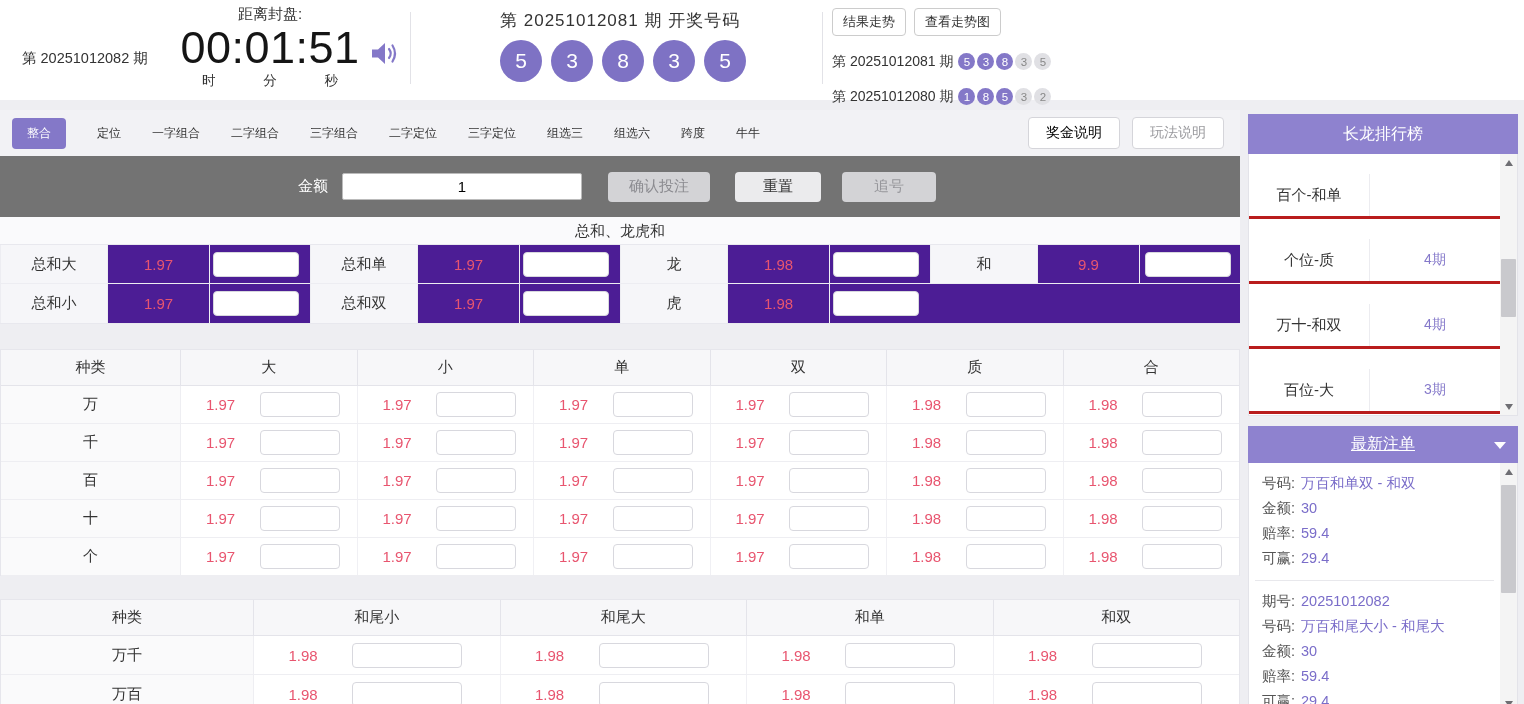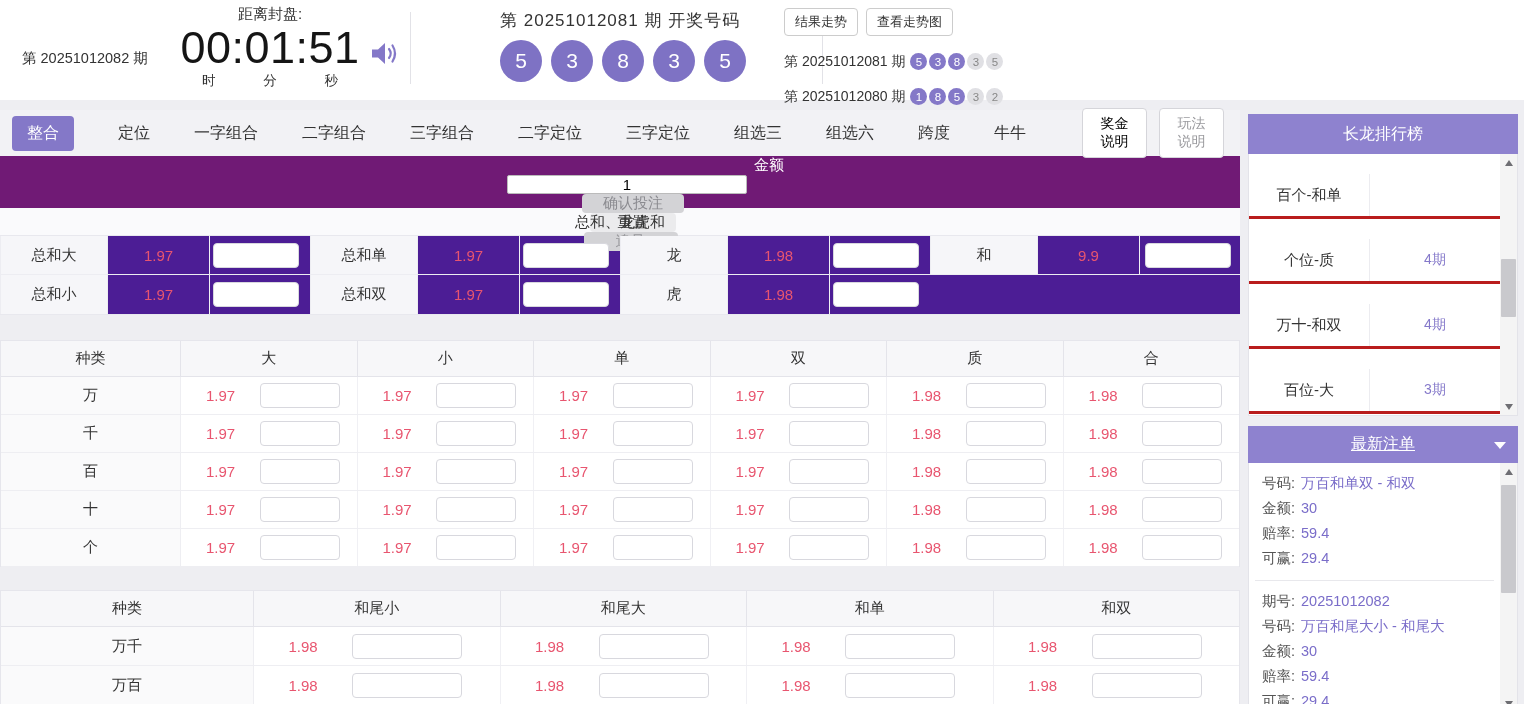--- a/index.html
+++ b/index.html
@@ -13,42 +13,42 @@
   .cd-label { font-size:15px; color:#333; }
   .cd-time { font-size:45px; color:#151515; line-height:1.05; letter-spacing:0.5px; }
   .cd-units { display:flex; justify-content:space-between; padding:0 30px; font-size:13.5px; margin-top:1px; }
   .speaker { position:absolute; left:370px; top:40px; cursor:pointer; }
   .vdiv { position:absolute; top:12px; height:72px; border-left:1px solid #e2e2e7; }
   .draw-block { position:absolute; left:500px; top:9px; }
   .draw-title { font-size:17px; margin-bottom:8px; letter-spacing:1px; }
   .balls { display:flex; gap:9px; }
   .ball { width:42px; height:42px; border-radius:50%; background:#7e72c4; color:#fff;
           font-size:21px; display:flex; align-items:center; justify-content:center; }
-  .trend-block { position:absolute; left:784px; top:8px; }
+  .trend-block { position:absolute; left:832px; top:8px; }
   .trend-btns { display:flex; gap:8px; }
   .tbtn { background:#fff; border:1px solid #ccc; border-radius:4px; padding:4px 10px;
           font-size:13px; color:#333; cursor:pointer; }
   .hist-line { display:flex; align-items:center; margin-top:16px; height:19px; }
   .hist-issue { font-size:14px; margin-right:5px; }
   .hball { width:17px; height:17px; border-radius:50%; margin-right:2px; font-size:11.5px;
            display:flex; align-items:center; justify-content:center; }
   .hball.hl { background:#8478c8; color:#fff; }
   .hball.dim { background:#e0e0e4; color:#888; }
 
   
   .main { position:absolute; left:0; top:110px; width:1240px; }
   .tabbar { height:46px; background:#f2f2f5; display:flex; align-items:center; padding:0 16px; }
-  .tab { font-size:16px; margin-right:44px; cursor:pointer; white-space:nowrap; }
+  .tab { font-size:12px; margin-right:31px; cursor:pointer; white-space:nowrap; }
   .tab.active { background:#8478c8; color:#fff; padding:7px 15px; border-radius:4px; margin-left:-4px; }
   .tab-space { flex:1; }
   .info-btn { background:#fff; border:1px solid #d5d5da; border-radius:4px; padding:6px 17px;
               font-size:14px; cursor:pointer; margin-left:12px; }
   .info-btn.gray { color:#9a9a9e; }
 
-  .toolbar { height:52px; background:#701a75; display:flex; align-items:center;flex-direction:column; }
+  .toolbar { height:61px; background:#737373; display:flex; align-items:center; }
   .amount-label { color:#fff; font-size:15px; margin-left:298px; }
   .amount-input { width:240px; height:27px; margin-left:14px; text-align:center; font-size:15px;
                   border:1px solid #bbb; border-radius:2px; outline:none; }
   .act-btn { height:30px; border:none; border-radius:4px; font-size:15px; cursor:pointer;
              font-family:inherit; }
   .act-confirm { width:102px; margin-left:26px; background:#d3d3d6; color:#8b8b90; }
   .act-reset   { width:86px;  margin-left:25px; background:#ebebed; color:#333; }
   .act-chase   { width:94px;  margin-left:21px; background:#d3d3d6; color:#96969b; }
 
   .sum-section { background:#4c1d95; border-bottom:1px solid #e8e8ee; }

